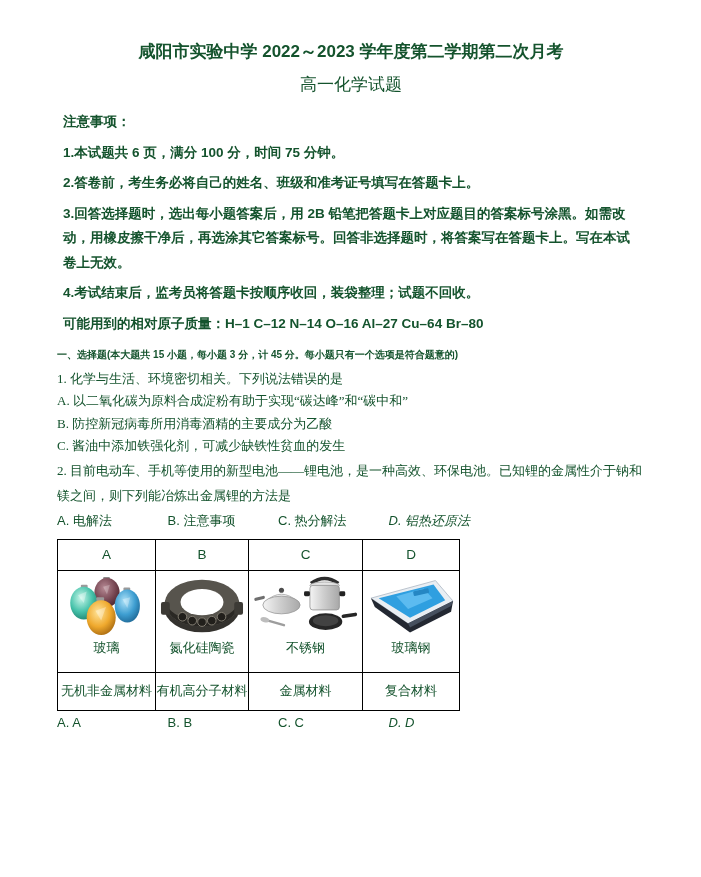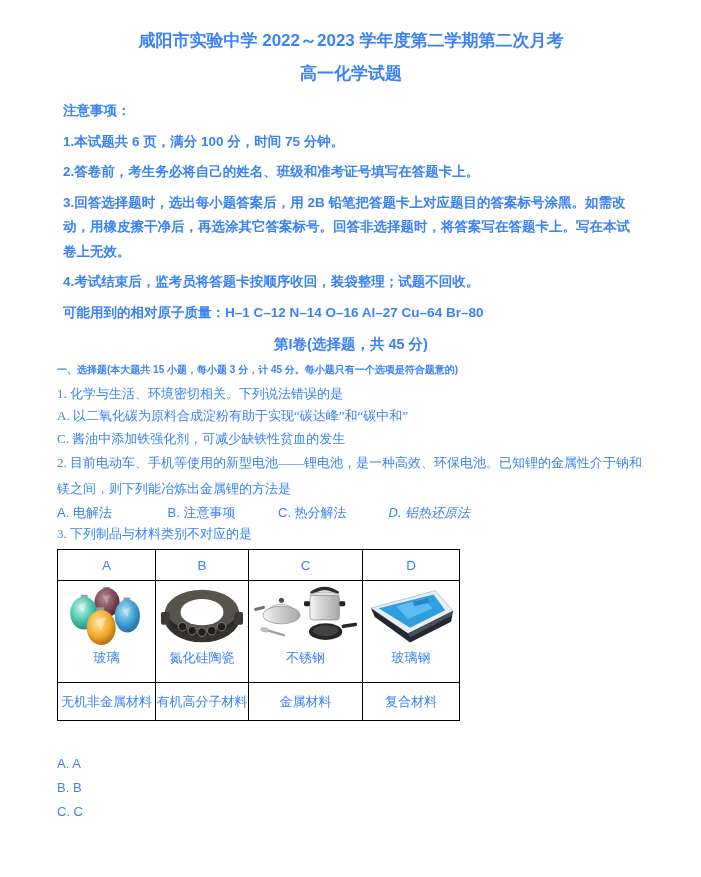--- a/index.html
+++ b/index.html
@@ -1,86 +1,85 @@
 <!DOCTYPE html>
 <html><head>
 <meta charset="utf-8">
 <style>
   html,body{margin:0;padding:0;background:#ffffff;}
   .page{
     position:relative;
     width:701px;height:818px;
     box-sizing:border-box;
     background:#ffffff;
-    color:#3b82f6;
-    padding:30px 56px 0 57px;
+    color:#14532d;
+    padding:41px 56px 0 57px;
     font-family:"Liberation Sans",sans-serif;
     overflow:hidden;
   }
   .title{margin:0;text-align:center;font-size:17px;font-weight:bold;line-height:22px;}
-  .subtitle{margin:11px 0 0 0;text-align:center;font-size:17px;font-weight:bold;line-height:22px;}
+  .subtitle{margin:11px 0 0 0;text-align:center;font-size:17px;font-weight:normal;line-height:22px;}
   .notices{margin-top:14px;}
   .notices p{margin:6px;font-weight:bold;font-size:13.5px;line-height:24.5px;}
   .volume-title{margin:3px 0 0 0;text-align:center;font-weight:bold;font-size:14.5px;line-height:26px;}
   .section-intro{margin:0;font-weight:bold;font-size:10px;line-height:26px;}
   .q{font-size:13px;}
   .q p{margin:0;font-family:Liberation Serif, serif;}
   .q1 p{line-height:22.4px;}
   .q2-stem{line-height:25.5px;}
   .opt-row{display:flex;align-items:flex-start;font-size:13px;line-height:24px;}
   .opt-row span{display:block;width:110.5px;white-space:nowrap;}
   .opt-row span:last-child{width:auto;font-style:italic;}
   table.q3-table{border-collapse:collapse;margin-top:6px;table-layout:fixed;}
   table.q3-table td{border:1.5px solid #000;text-align:center;font-size:13px;padding:0;vertical-align:middle;}
   .col-a{width:97px;}.col-b{width:92px;}.col-c{width:113px;}.col-d{width:96px;}
   tr.hdr td{height:30px;font-size:13.5px;}
   tr.img-row td{height:96px;vertical-align:top;padding-top:5px;}
   tr.img-row svg{display:block;margin:0 auto;}
   .caption{margin-top:3px;font-size:13px;}
   tr.mat-row td{height:37px;}
-  .answers{margin-top:31px;flex-direction:column;}
+  .answers{}
 </style>
 </head>
 <body>
 
 <div class="page">
 
   <h1 class="title">咸阳市实验中学 2022～2023 学年度第二学期第二次月考</h1>
   <h2 class="subtitle">高一化学试题</h2>
 
   <div class="notices">
     <p>注意事项：</p>
     <p>1.本试题共 6 页，满分 100 分，时间 75 分钟。</p>
     <p>2.答卷前，考生务必将自己的姓名、班级和准考证号填写在答题卡上。</p>
     <p>3.回答选择题时，选出每小题答案后，用 2B 铅笔把答题卡上对应题目的答案标号涂黑。如需改动，用橡皮擦干净后，再选涂其它答案标号。回答非选择题时，将答案写在答题卡上。写在本试卷上无效。</p>
     <p>4.考试结束后，监考员将答题卡按顺序收回，装袋整理；试题不回收。</p>
     <p>可能用到的相对原子质量：H–1 C–12 N–14 O–16 Al–27 Cu–64 Br–80</p>
   </div>
 
-  <p class="volume-title">第I卷(选择题，共 45 分)</p>
   <p class="section-intro">一、选择题(本大题共 15 小题，每小题 3 分，计 45 分。每小题只有一个选项是符合题意的)</p>
 
   <div class="q q1">
     <p>1. 化学与生活、环境密切相关。下列说法错误的是</p>
     <p>A. 以二氧化碳为原料合成淀粉有助于实现“碳达峰”和“碳中和”</p>
+    <p>B. 防控新冠病毒所用消毒酒精的主要成分为乙酸</p>
     <p>C. 酱油中添加铁强化剂，可减少缺铁性贫血的发生</p>
   </div>
 
   <div class="q q2">
     <p class="q2-stem">2. 目前电动车、手机等使用的新型电池——锂电池，是一种高效、环保电池。已知锂的金属性介于钠和镁之间，则下列能冶炼出金属锂的方法是</p>
     <div class="opt-row">
       <span>A. 电解法</span>
       <span>B. 注意事项</span>
       <span>C. 热分解法</span>
       <span>D. 铝热还原法</span>
     </div>
   </div>
 
   <div class="q q3">
-    <p>3. 下列制品与材料类别不对应的是</p>
 
     <table class="q3-table">
       <tbody>
           <tr class="hdr">
         <td class="col-a">A</td>
         <td class="col-b">B</td>
         <td class="col-c">C</td>
         <td class="col-d">D</td>
       </tr>
       <tr class="img-row">

